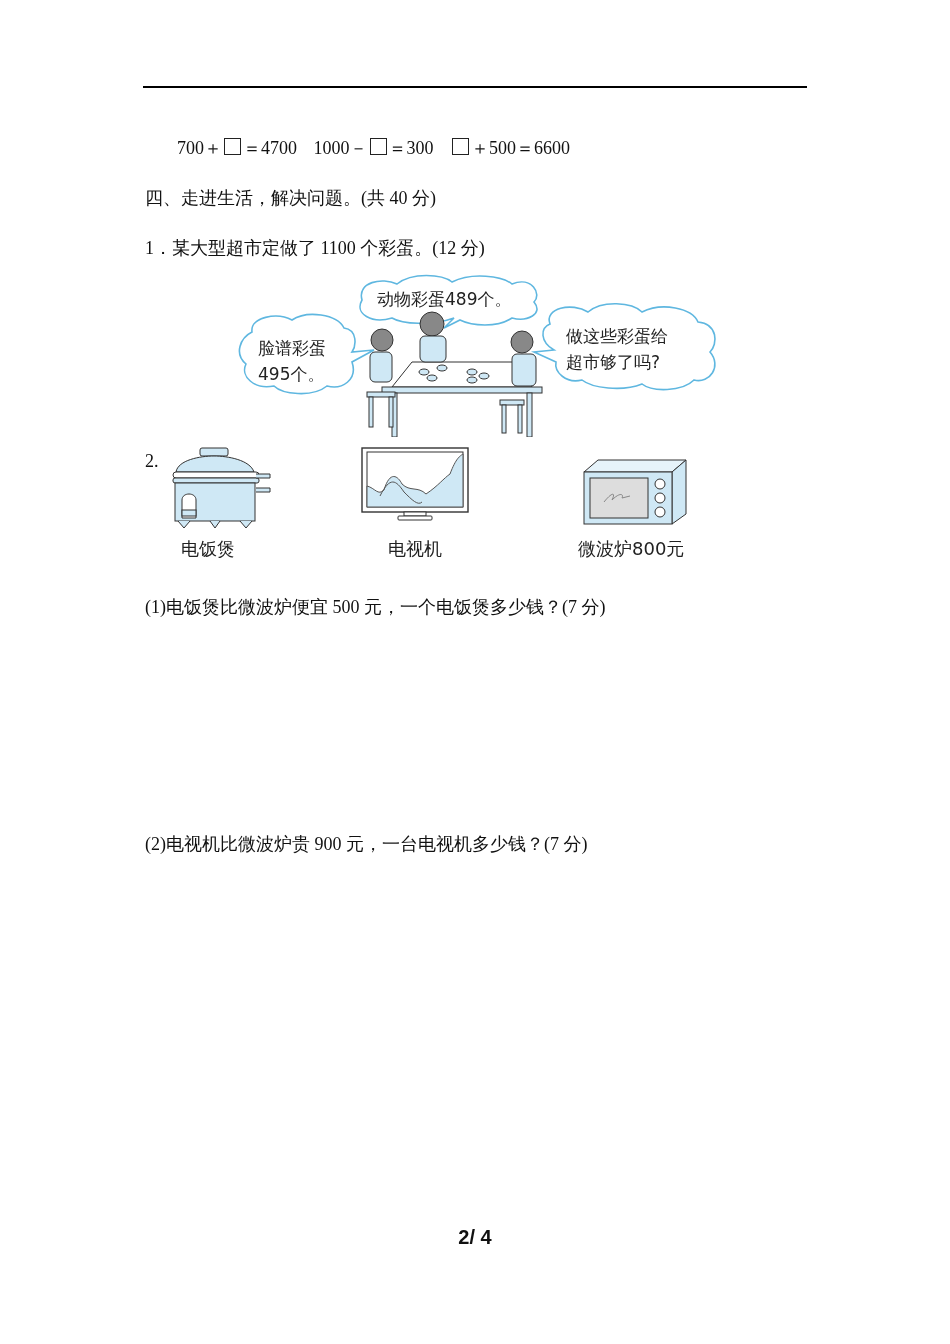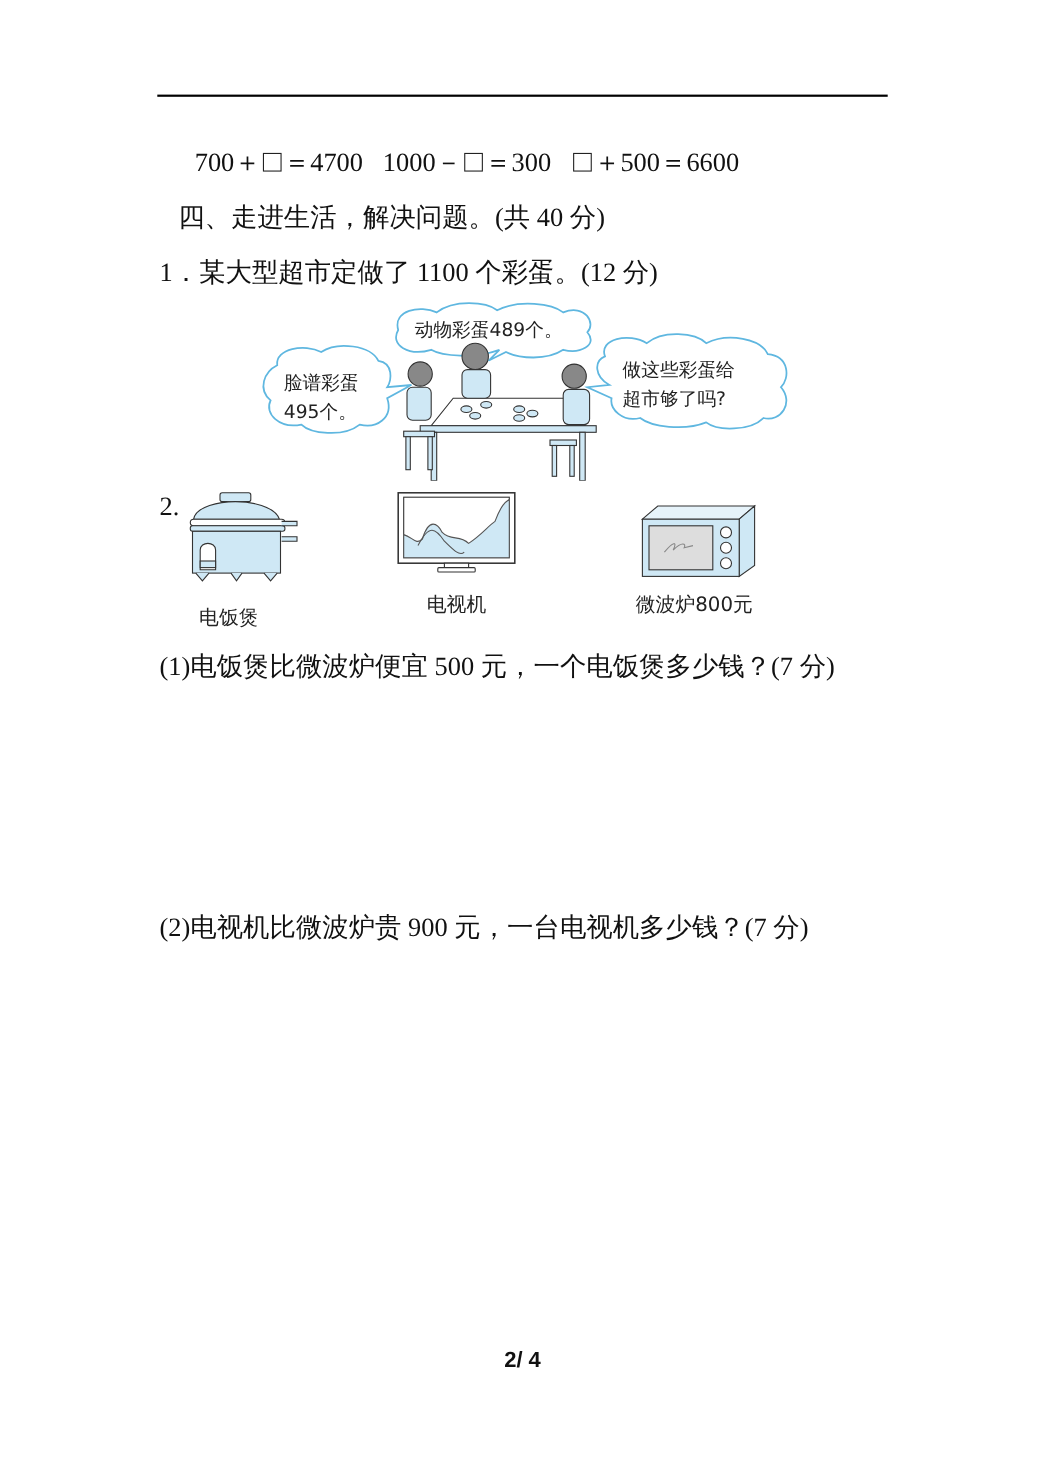--- a/index.html
+++ b/index.html
@@ -1,38 +1,38 @@
 <!DOCTYPE html>
 <html><head>
 <meta charset="utf-8">
 <style>
   html, body { margin: 0; padding: 0; background: #ffffff; }
   body { width: 950px; height: 1344px; position: relative; overflow: hidden;
          font-family: "Liberation Serif", "DejaVu Serif", serif; color: #111; }
   .hr { position: absolute; left: 143px; top: 86px; width: 664px; height: 2px; background: #000; }
-  .line { position: absolute; font-size: 24px; white-space: nowrap; line-height: 24px; }
+  .line { position: absolute; font-size: 18px; white-space: nowrap; line-height: 24px; }
   .box { display: inline-block; width: 15px; height: 15px; border: 1.4px solid #222; vertical-align: -1px; margin: 0 2px; }
   .eq { display: inline-block; margin-right: 12px; }
   .illus { position: absolute; }
   .cap { position: absolute; font-size: 18px; color: #222; font-family: "DejaVu Sans", sans-serif; white-space: nowrap; }
   .bubble-text { font-family: "DejaVu Sans", sans-serif; font-size: 17px; fill: #222; }
   .pager { position: absolute; left: 0; width: 950px; top: 1226px; text-align: center; font-family: "Liberation Sans", sans-serif; font-weight: bold; font-size: 20px; }
 </style>
 </head>
 <body>
 
 <div class="hr"></div>
 
 <div class="line" style="left:177px; top:136px;">
   <span class="eq"><span>700＋</span><span class="box"></span><span>＝4700</span></span>
   <span class="eq"><span>1000－</span><span class="box"></span><span>＝300</span></span>
   <span class="eq"><span class="box"></span><span>＋500＝6600</span></span>
 </div>
 
-<div class="line" style="left:145px; top:186px;margin-left:17px;">四、走进生活，解决问题。(共 40 分)</div>
+<div class="line" style="left:145px; top:186px;">四、走进生活，解决问题。(共 40 分)</div>
 
 <div class="line" style="left:145px; top:236px;">1．某大型超市定做了 1100 个彩蛋。(12 分)</div>
 
 <svg class="illus" style="left:232px; top:272px;" width="490" height="165" viewBox="0 0 490 165">
 
   <g>
     <path d="M130,28 C125,10 150,5 165,12 C180,0 210,2 220,10 C240,0 270,4 280,12 C300,4 310,22 302,30 C312,42 295,50 280,46 C265,56 240,54 228,48 L212,56 L222,46 C200,54 170,52 160,46 C140,52 122,42 130,28 Z" fill="#fff" stroke="#5fb7e0" stroke-width="1.6"></path>
     <text x="145" y="33" class="bubble-text">动物彩蛋489个。</text>
   </g>
 
@@ -88,21 +88,21 @@
   <path d="M6,28 C8,16 30,12 44,12 C58,12 80,16 84,28 Z" fill="#cfe8f5" stroke="#333"></path>
   <rect x="3" y="28" width="86" height="6" rx="3" fill="#fff" stroke="#333"></rect>
   <rect x="3" y="34" width="86" height="5" rx="2" fill="#cfe8f5" stroke="#333"></rect>
   <path d="M86,30 L100,30 L100,34 L86,34" fill="#cfe8f5" stroke="#333"></path>
   <path d="M86,44 L100,44 L100,48 L86,48" fill="#cfe8f5" stroke="#333"></path>
   <rect x="5" y="39" width="80" height="38" fill="#cfe8f5" stroke="#333"></rect>
   <path d="M12,74 L12,56 C12,48 26,48 26,56 L26,74 Z" fill="#fff" stroke="#333"></path>
   <rect x="12" y="66" width="14" height="6" fill="#cfe8f5" stroke="#333"></rect>
   <path d="M8,77 L14,84 L20,77 M40,77 L45,84 L50,77 M70,77 L76,84 L82,77" fill="#cfe8f5" stroke="#333"></path>
 </svg>
-<div class="cap" style="left:181px; top:537px;margin-top:12px;">电饭煲</div>
+<div class="cap" style="left:181px; top:537px;">电饭煲</div>
 
 <svg class="illus" style="left:360px; top:446px;" width="110" height="76" viewBox="0 0 110 76">
   <rect x="2" y="2" width="106" height="64" fill="#fff" stroke="#333" stroke-width="1.4"></rect>
   <rect x="7" y="6" width="96" height="55" fill="#fff" stroke="#333"></rect>
   <path d="M7,40 C15,42 18,50 24,44 C30,24 38,30 42,38 C50,46 58,40 66,48 C78,40 84,32 90,28 C96,12 100,10 103,8 L103,61 L7,61 Z" fill="#cfe8f5" stroke="#555"></path>
   <path d="M20,50 C30,30 36,34 44,46 C52,54 58,60 62,56" fill="none" stroke="#555"></path>
   <rect x="44" y="66" width="22" height="4" fill="#fff" stroke="#333"></rect>
   <rect x="38" y="70" width="34" height="4" rx="1" fill="#fff" stroke="#333"></rect>
 </svg>
 <div class="cap" style="left:388px; top:537px;">电视机</div>

